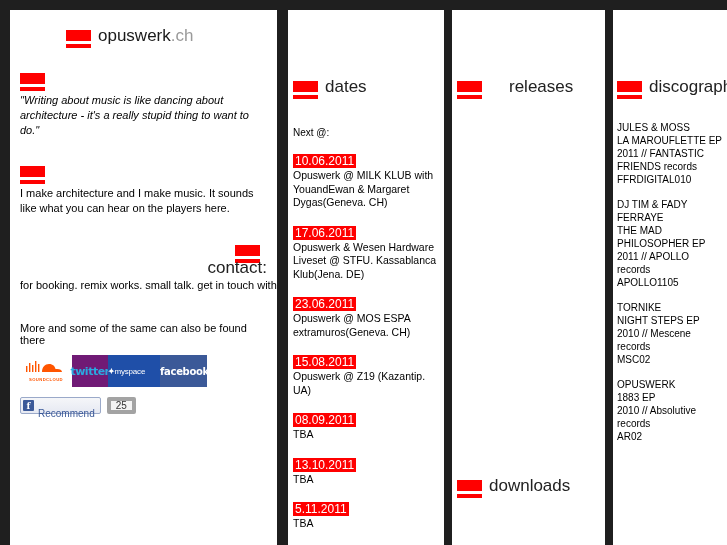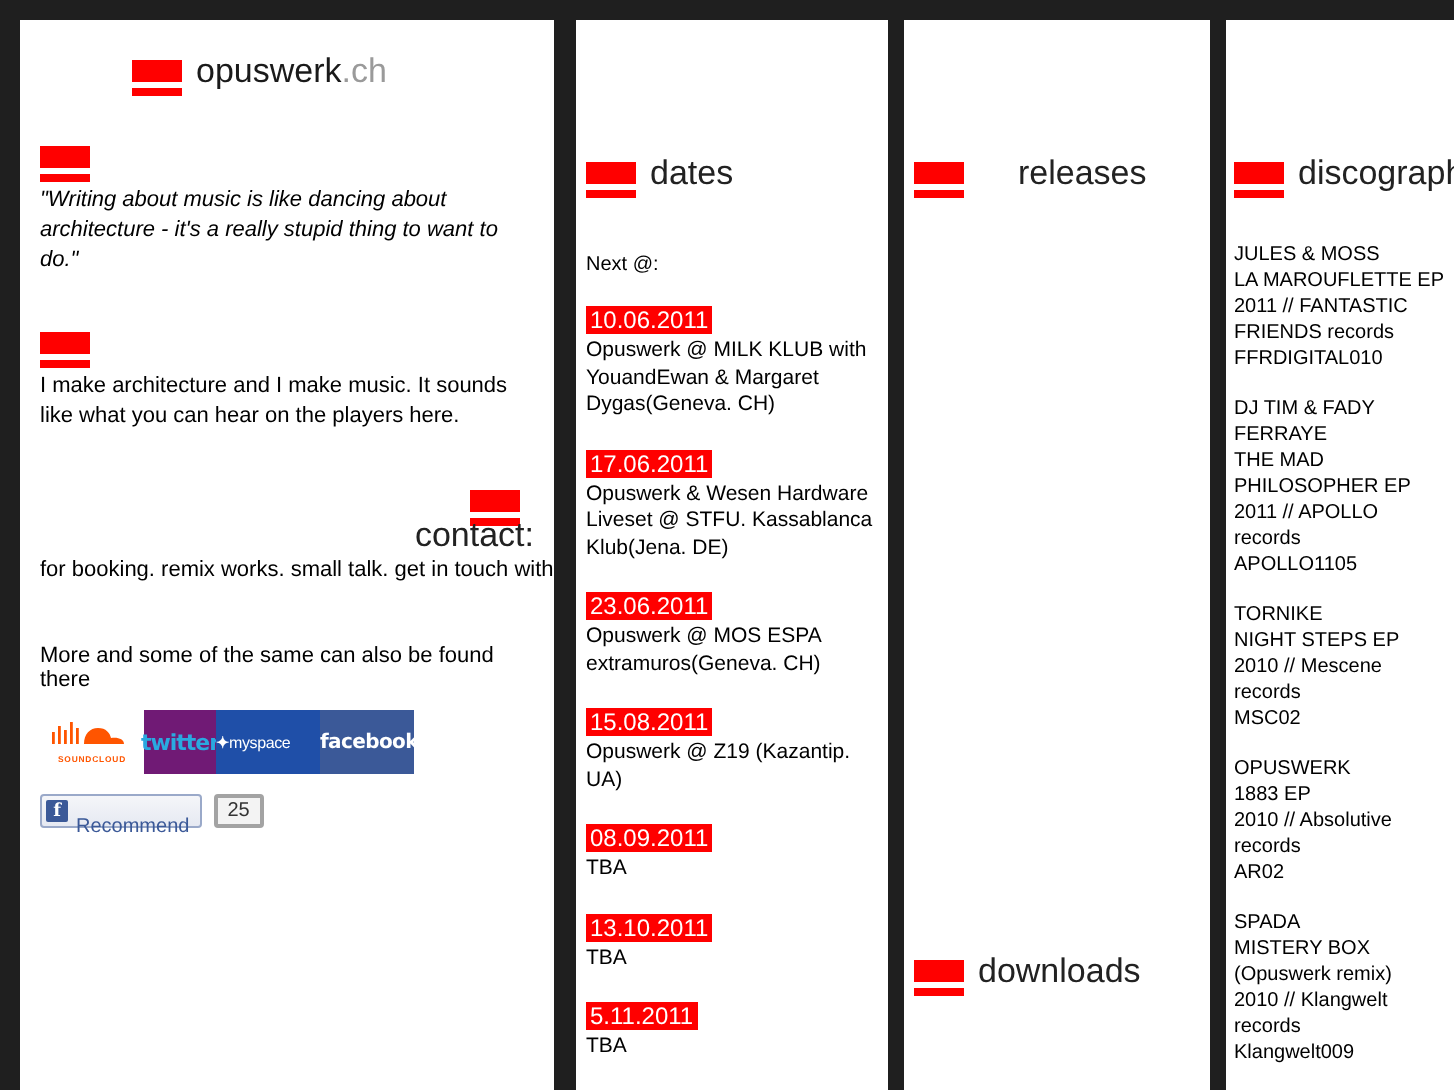--- a/index.html
+++ b/index.html
@@ -138,21 +138,21 @@
   .fb-f {
     width: 11px; height: 11px; background: #3b5998;
     color: #fff; font-size: 9px; font-weight: bold;
     font-family: "DejaVu Serif", serif;
     display: flex; align-items: center; justify-content: center;
     margin-right: 4px; border-radius: 1px;
   }
   .fb-rec-label { font-size: 10px; color: #3b5998; margin-top: 15px; }
   .fb-count {
     margin-left: 6px;
-    border: 2px solid #a3a3a3;
+    border: 4px solid #a3a3a3;
     background: #f3f3f3;
     border-radius: 2px;
     font-size: 10px; color: #333;
     padding: 1px 5px;
     height: 17px;
     display: flex; align-items: center;
   }
 
   .next-label { font-size: 10px; color: #000; margin-top: 32px; }
 
@@ -331,24 +331,17 @@
       </div>
 
       <div class="disc-item">
         <div class="disc-line">OPUSWERK</div>
         <div class="disc-line">1883 EP</div>
         <div class="disc-line">2010 // Absolutive</div>
         <div class="disc-line">records</div>
         <div class="disc-line">AR02</div>
       </div>
 
-      <div class="disc-item">
-        <div class="disc-line">SPADA</div>
-        <div class="disc-line">MISTERY BOX</div>
-        <div class="disc-line">(Opuswerk remix)</div>
-        <div class="disc-line">2010 // Klangwelt records</div>
-        <div class="disc-line">Klangwelt009</div>
-      </div>
 
     </div>
 
   </div>
 </div>
 
 </body></html>

